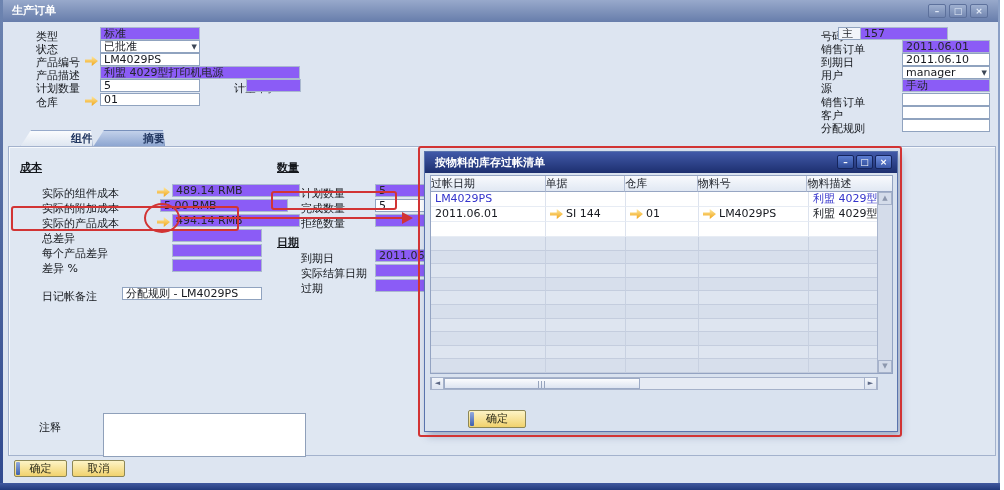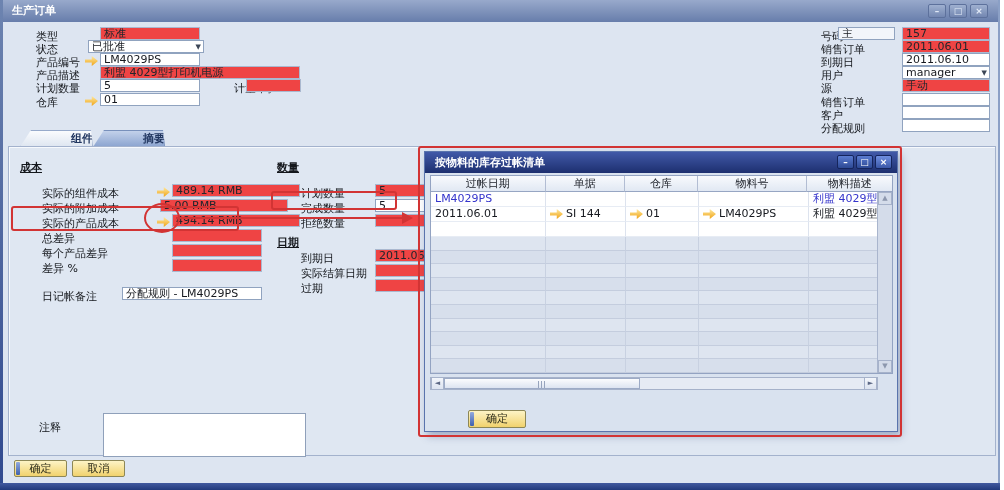--- a/index.html
+++ b/index.html
@@ -15,21 +15,21 @@
             background:linear-gradient(#98a9cb,#677dab);color:#fff;font-weight:bold;
             line-height:22px;padding-left:9px;box-sizing:border-box;}
   .win-controls{position:absolute;right:10px;top:4px;display:flex;gap:3px;}
   .winbtn{width:18px;height:14px;display:flex;align-items:center;justify-content:center;
           font-size:9px;color:#e3ebf8;background:linear-gradient(#9fb0d0,#7387b1);
           border:1px solid #5d719c;border-radius:2px;box-sizing:border-box;}
   
   .lbl{position:absolute;white-space:nowrap;color:#14171c;margin-left:24px;}
   .fld{position:absolute;height:13px;background:#fff;border:1px solid #90a3bf;
        line-height:12px;padding:0 3px;box-sizing:border-box;overflow:hidden;white-space:nowrap;}
-  .fld.dis{background:#ef4444;border-color:#aab8cf;color:#23262c;}
+  .fld.dis{background:#8b5cf6;border-color:#aab8cf;color:#23262c;}
   .dd-arrow{position:absolute;right:2px;top:2px;font-size:7px;color:#3c4656;line-height:9px;}
   .arrow-ico{position:absolute;width:13px;height:10px;
              background:linear-gradient(#ffe9a0,#f0a416);
              clip-path:polygon(0 34%,52% 34%,52% 0,100% 50%,52% 100%,52% 66%,0 66%);
              filter:drop-shadow(0 0 0.6px #8a6200);}
   
   .tab{position:absolute;top:130px;height:17px;line-height:17px;text-align:right;font-weight:bold;
        color:#20355f;clip-path:polygon(11px 0,calc(100% - 2px) 0,100% 100%,0 100%);}
   .tab.inactive{background:linear-gradient(#fcfdff,#dde5f0);box-shadow:inset 0 0 0 1px #97aacb;}
   .tab.active{background:linear-gradient(#c6d4ec,#8aa3cf);box-shadow:inset 0 0 0 1px #7890bb;}
@@ -51,21 +51,21 @@
           background:linear-gradient(#4159a8,#1d2f6f);color:#fff;font-weight:bold;
           line-height:21px;padding-left:10px;box-sizing:border-box;}
   .pctrl{position:absolute;right:5px;top:3px;display:flex;gap:2px;}
   .pbtn{width:17px;height:14px;display:flex;align-items:center;justify-content:center;font-size:9px;
         color:#fff;background:linear-gradient(#5a7bd0,#2d4994);border:1px solid #15255c;border-radius:2px;box-sizing:border-box;}
   .ptable{position:absolute;left:5px;top:23px;width:463px;height:199px;background:#fff;
           border:1px solid #93a3c2;box-sizing:border-box;overflow:hidden;}
   .phead{display:flex;height:16px;}
   .hcell{background:linear-gradient(#f8fafd,#e1e8f3);border-right:1px solid #b2bdd3;
          border-bottom:1px solid #97a6c3;line-height:15px;box-sizing:border-box;
-         overflow:hidden;white-space:nowrap;color:#20242c;text-align:center;}
+         overflow:hidden;white-space:nowrap;color:#20242c;}
   .prow{display:flex;height:15px;line-height:14px;}
   .pcell{border-right:1px solid #dde3ee;border-bottom:1px solid #e7ecf4;padding-left:4px;
          box-sizing:border-box;overflow:hidden;white-space:nowrap;display:flex;align-items:center;gap:3px;}
   .prow .cell-arrow{position:relative;display:inline-block;width:13px;height:10px;flex:0 0 13px;
          background:linear-gradient(#ffe9a0,#f0a416);
          clip-path:polygon(0 34%,52% 34%,52% 0,100% 50%,52% 100%,52% 66%,0 66%);}
   .linktext{color:#3434cc;}
   .pempty-host{position:absolute;left:0;top:61px;right:0;bottom:0;display:flex;flex-direction:column;}
   .prow.filler{flex:1;height:auto;}
   .prow.even .pcell{background:#dee5f0;border-right:1px solid #c8d1e1;border-bottom:1px solid #c4cdde;}
@@ -104,21 +104,21 @@
       <span class="winbtn">–</span>
       <span class="winbtn">□</span>
       <span class="winbtn">×</span>
     </div>
   </div>
 
   <span class="lbl" style="left:12px;top:29px">类型</span>
   <div class="fld dis" style="left:100px;top:27px;width:100px">标准</div>
 
   <span class="lbl" style="left:12px;top:42px">状态</span>
-  <div class="fld" style="left:88px;top:40px;width:116px">
+  <div class="fld" style="left:100px;top:40px;width:100px">
     <span>已批准</span>
     <span class="dd-arrow">▼</span>
   </div>
 
   <span class="lbl" style="left:12px;top:55px">产品编号</span>
   <span class="arrow-ico" style="left:85px;top:56px"></span>
   <div class="fld" style="left:100px;top:53px;width:100px">LM4029PS</div>
 
   <span class="lbl" style="left:12px;top:68px">产品描述</span>
   <div class="fld dis" style="left:100px;top:66px;width:200px">利盟 4029型打印机电源</div>
@@ -127,21 +127,21 @@
   <div class="fld" style="left:100px;top:79px;width:100px">5</div>
   <span class="lbl" style="left:210px;top:81px;width:37px;overflow:hidden;display:inline-block">计量单位</span>
   <div class="fld dis" style="left:246px;top:79px;width:55px"></div>
 
   <span class="lbl" style="left:12px;top:95px">仓库</span>
   <span class="arrow-ico" style="left:85px;top:96px"></span>
   <div class="fld" style="left:100px;top:93px;width:100px">01</div>
 
   <span class="lbl" style="left:797px;top:29px">号码</span>
   <div class="fld" style="left:838px;top:27px;width:57px;background:#f2f5fa">主</div>
-  <div class="fld dis" style="left:902px;top:27px;width:88px">157</div>
+  <div class="fld dis" style="left:860px;top:27px;width:88px">157</div>
 
   <span class="lbl" style="left:797px;top:42px">销售订单</span>
   <div class="fld dis" style="left:902px;top:40px;width:88px">2011.06.01</div>
 
   <span class="lbl" style="left:797px;top:55px">到期日</span>
   <div class="fld" style="left:902px;top:53px;width:88px">2011.06.10</div>
 
   <span class="lbl" style="left:797px;top:68px">用户</span>
   <div class="fld" style="left:902px;top:66px;width:88px">
     <span>manager</span>

